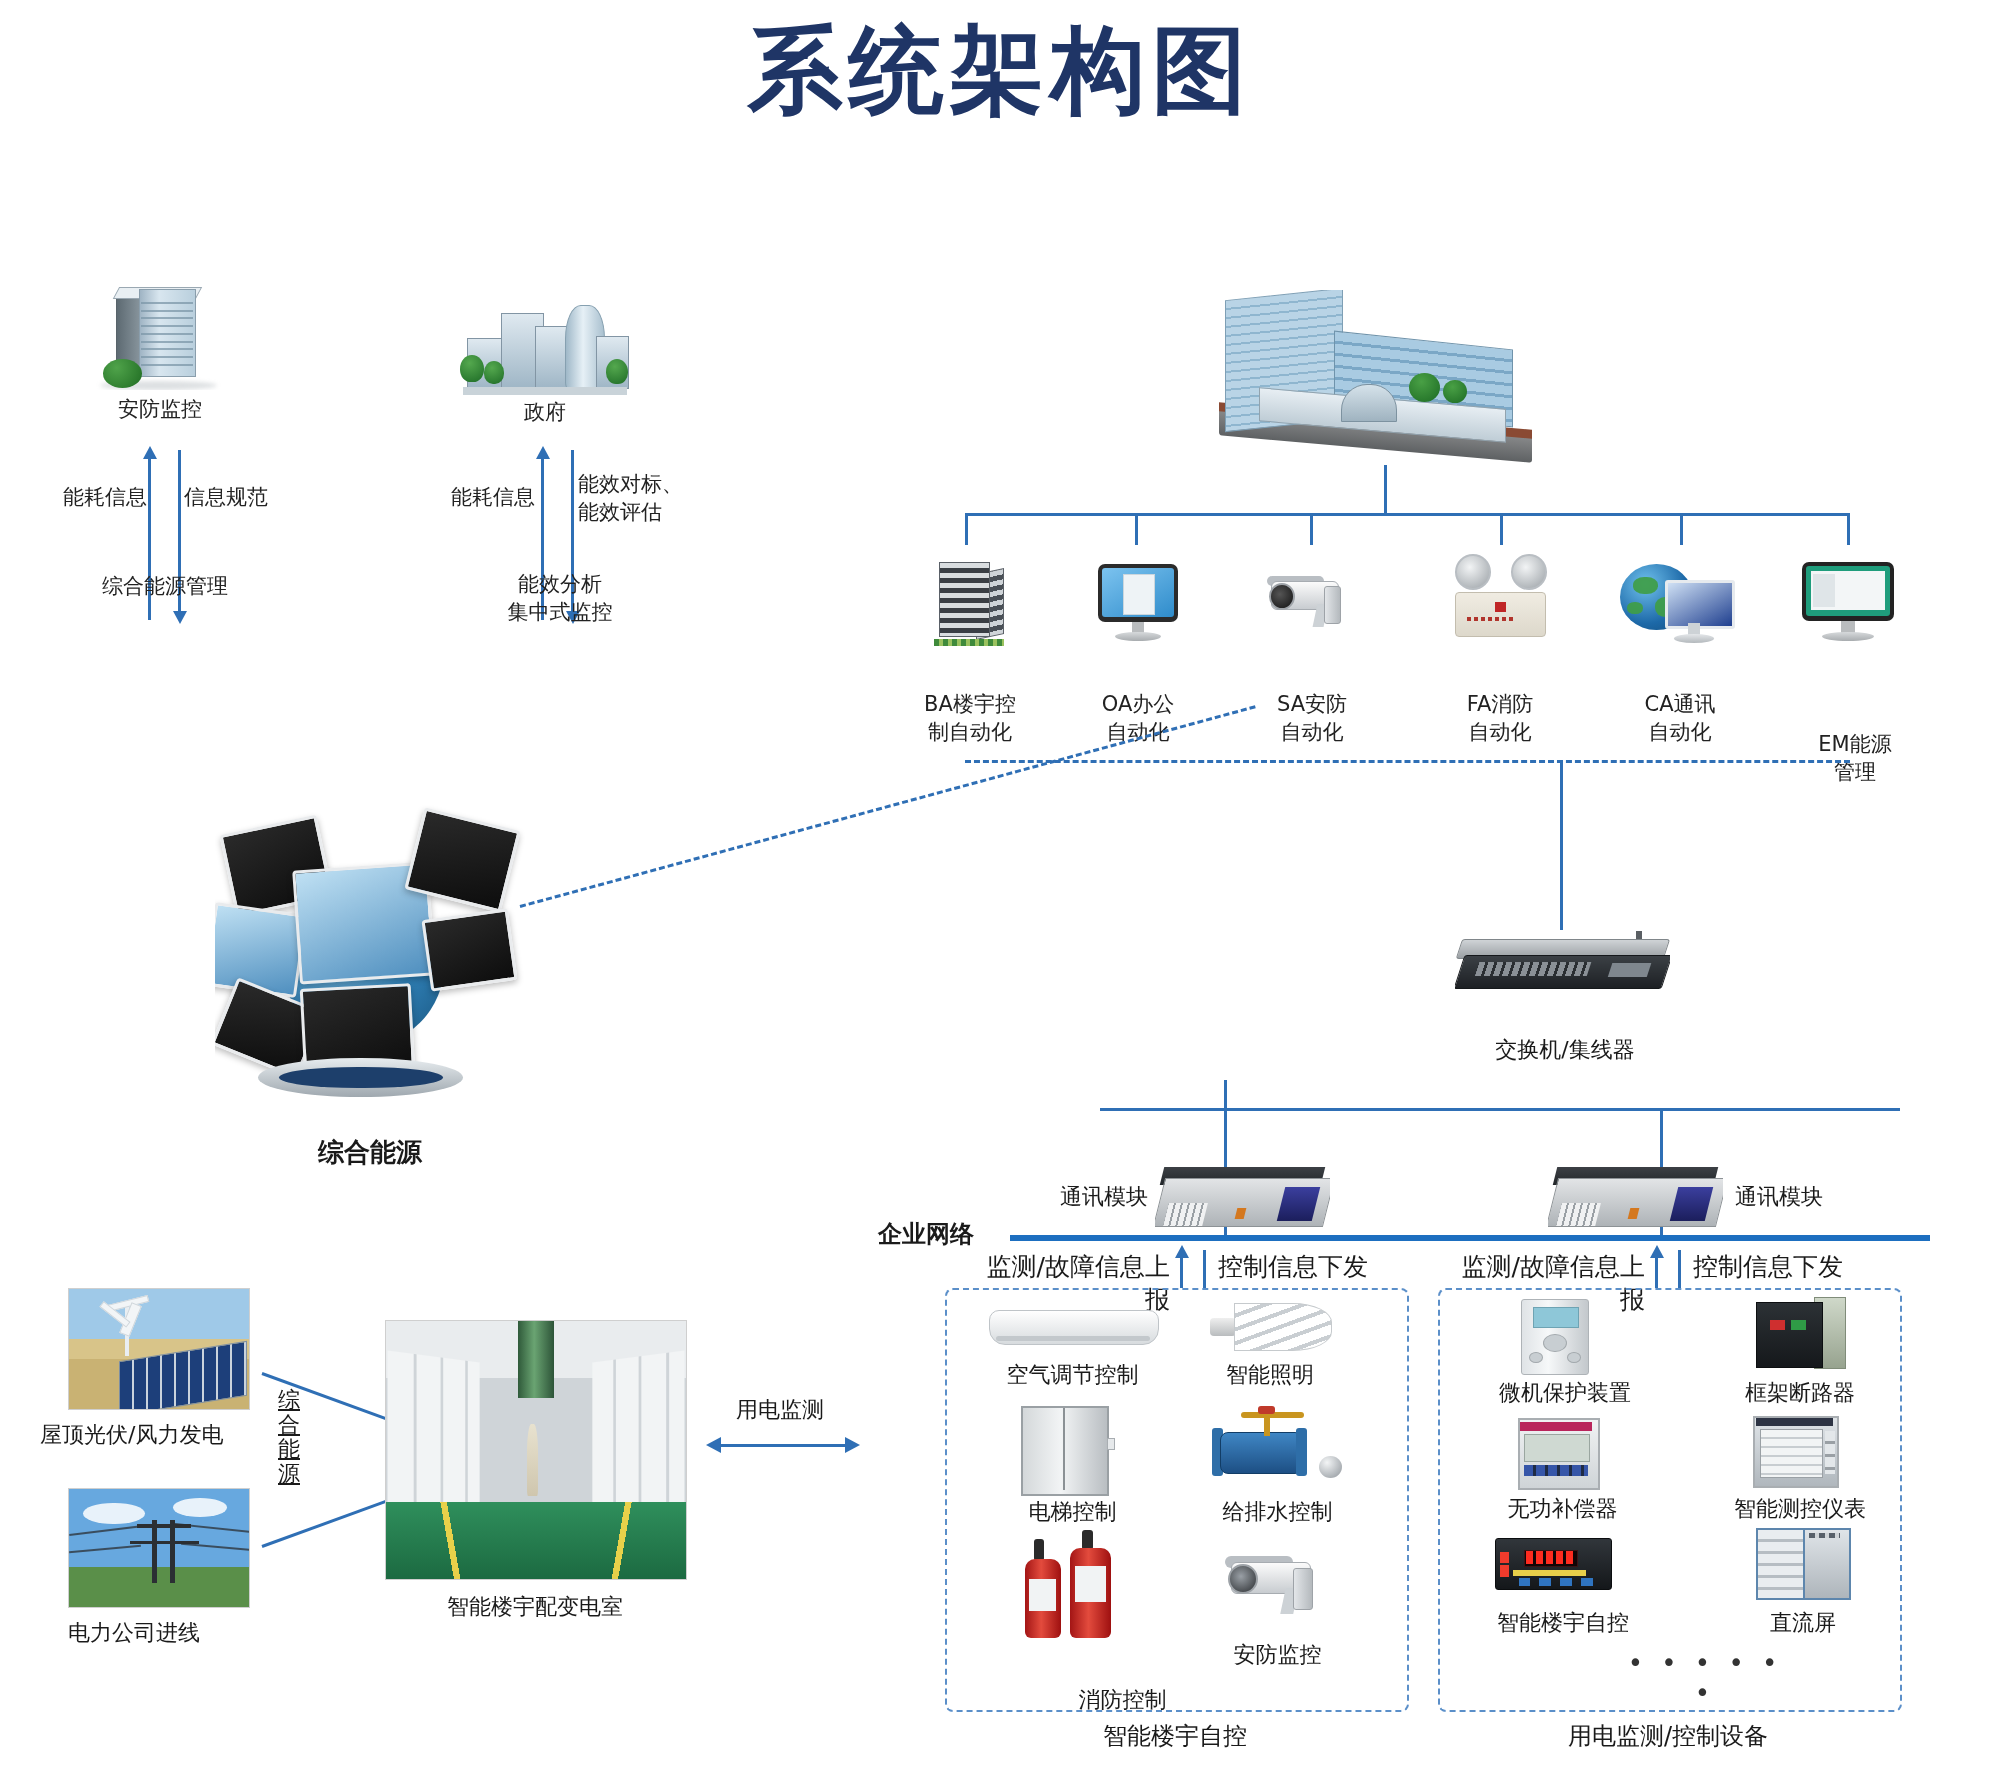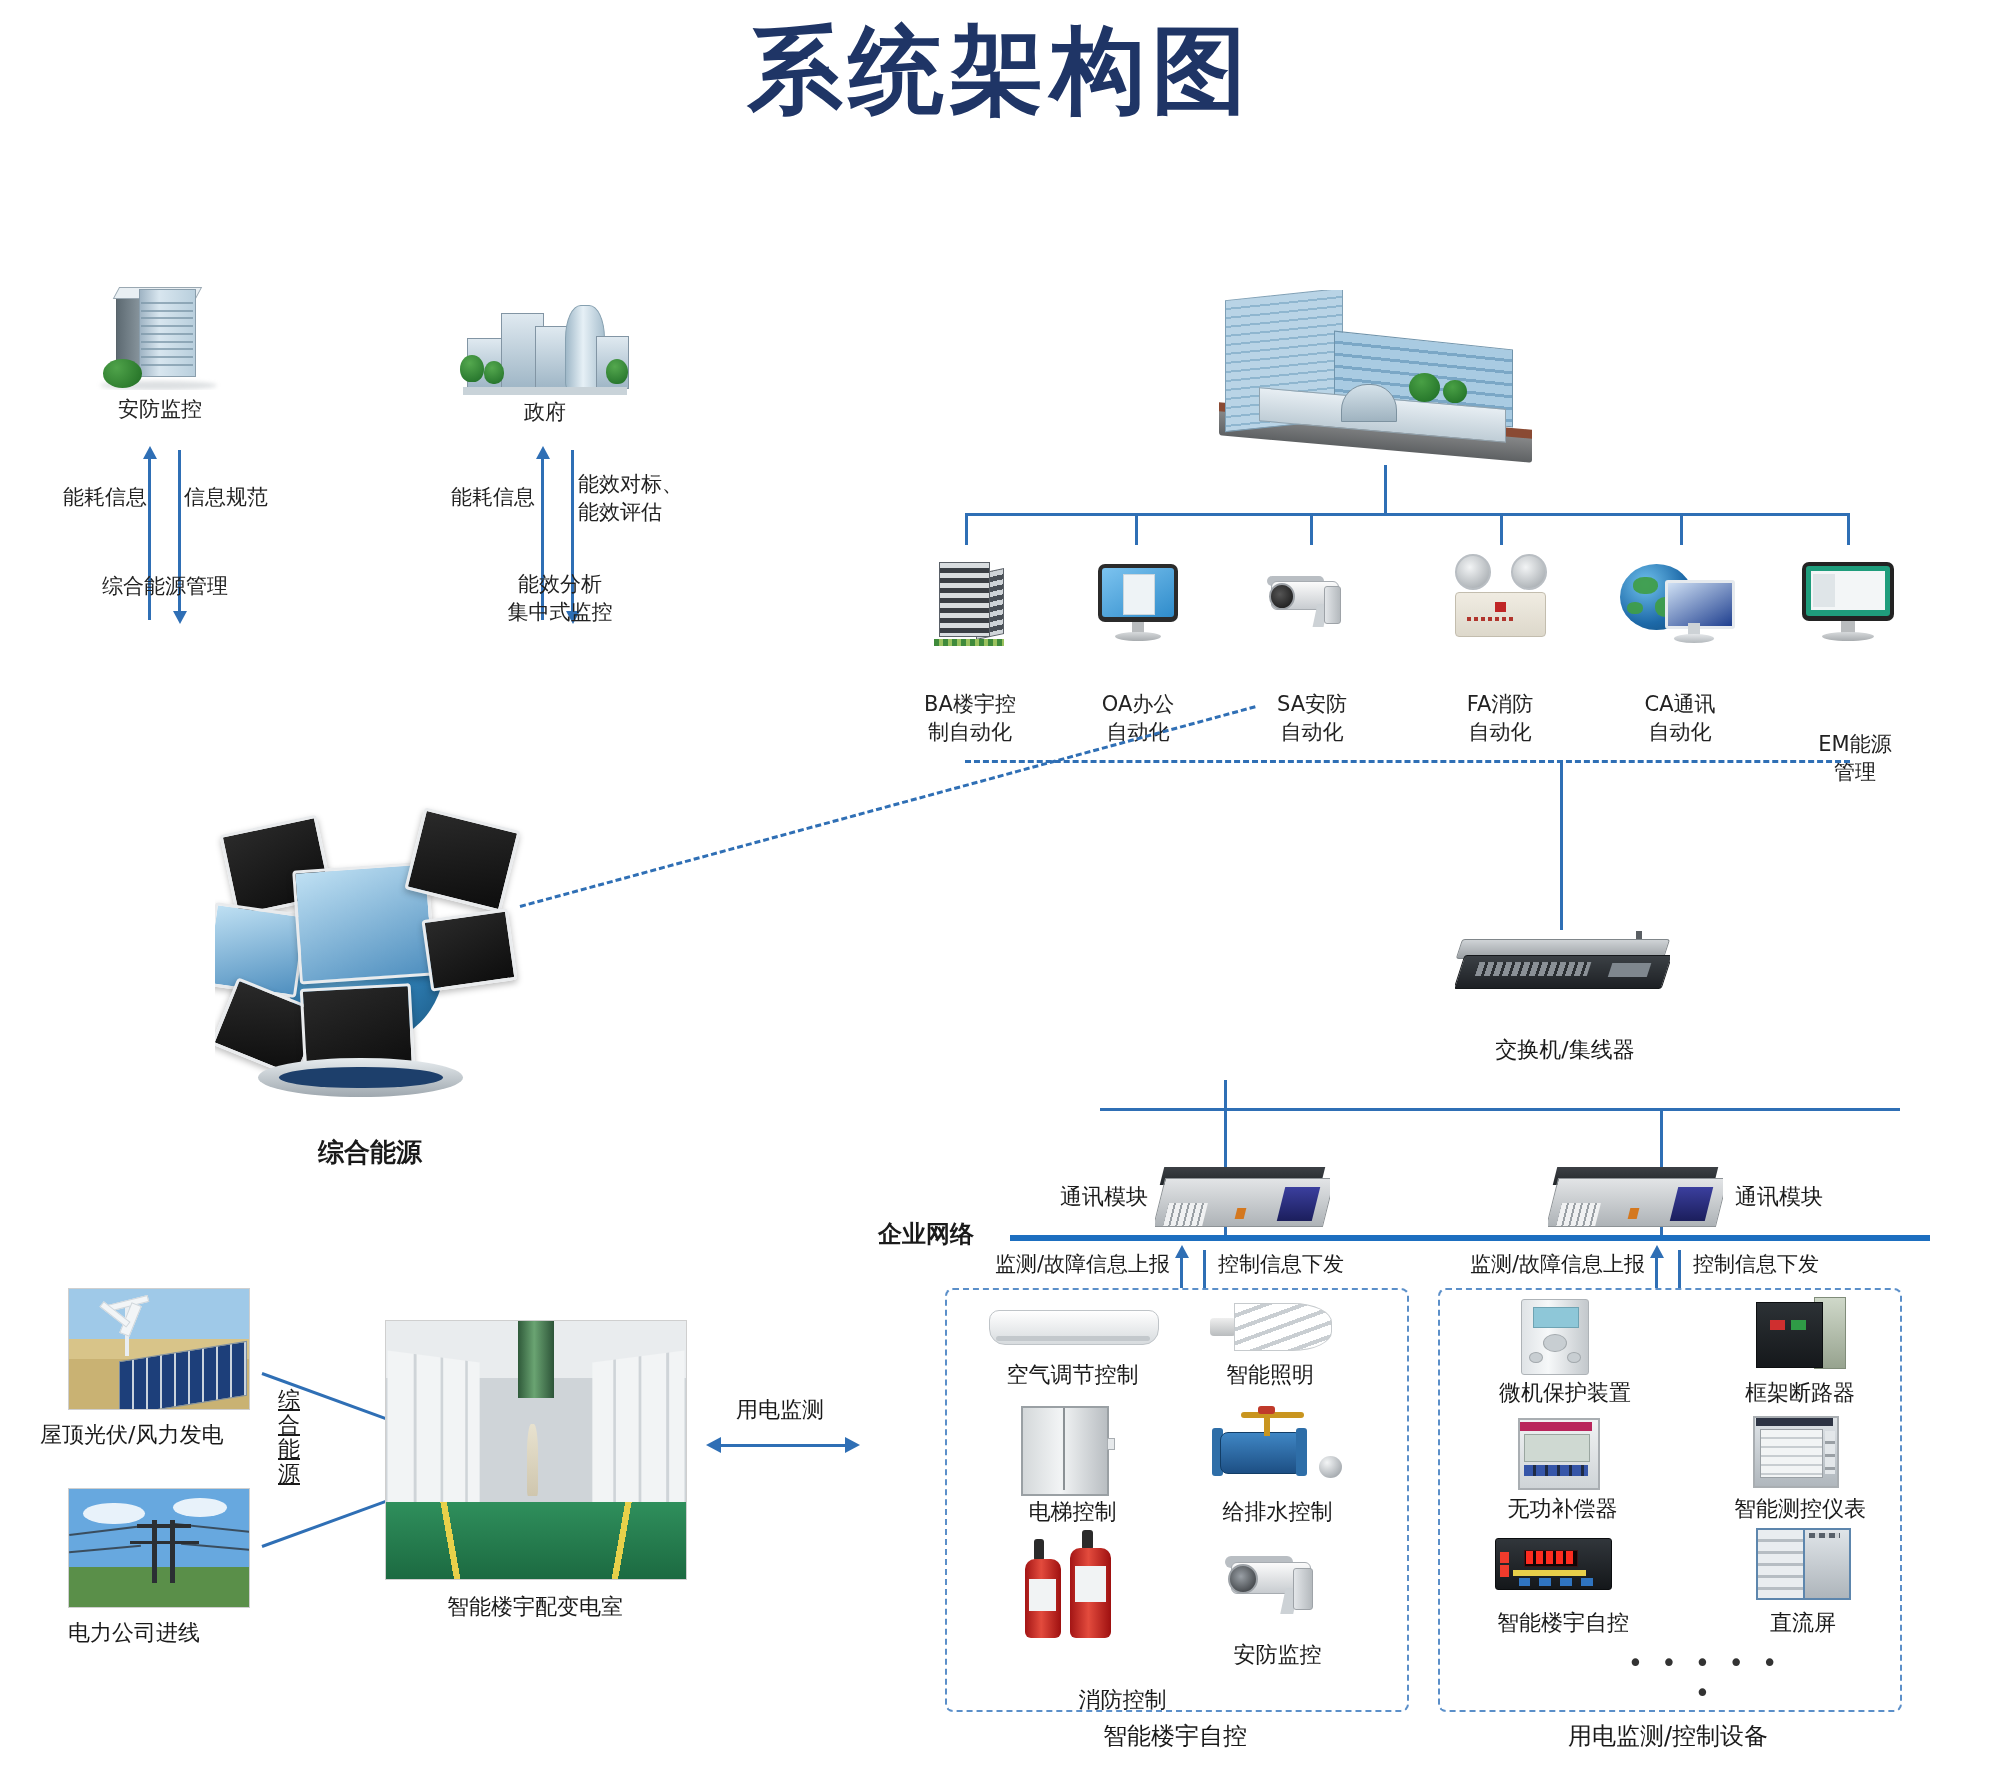--- a/index.html
+++ b/index.html
@@ -15,21 +15,21 @@
   #page-title{
     position:absolute;left:0;top:8px;width:2000px;text-align:center;
     font-size:95px;font-weight:bold;color:#1f3566;letter-spacing:6px;
     font-family:"DejaVu Sans","Liberation Sans",sans-serif;
   }
 
   
   .lbl{font-size:21px;color:#222;line-height:1.35;white-space:pre-line;}
   .lbl-b{font-weight:bold;}
   .lbl-22{font-size:22px;}
-  .lbl-19{font-size:21px;}
+  .lbl-19{font-size:25px;}
   .lbl-24{font-size:24px;}
   .lbl-26{font-size:26px;font-weight:bold;}
 
   
   .vline{position:absolute;background:#2f6fb5;width:3px;}
   .hline{position:absolute;background:#2f6fb5;height:3px;}
   .hline-thick{position:absolute;background:#1d6fc0;height:6px;}
   .dashline{position:absolute;border-top:3px dashed #2f6fb5;height:0;}
 
   

